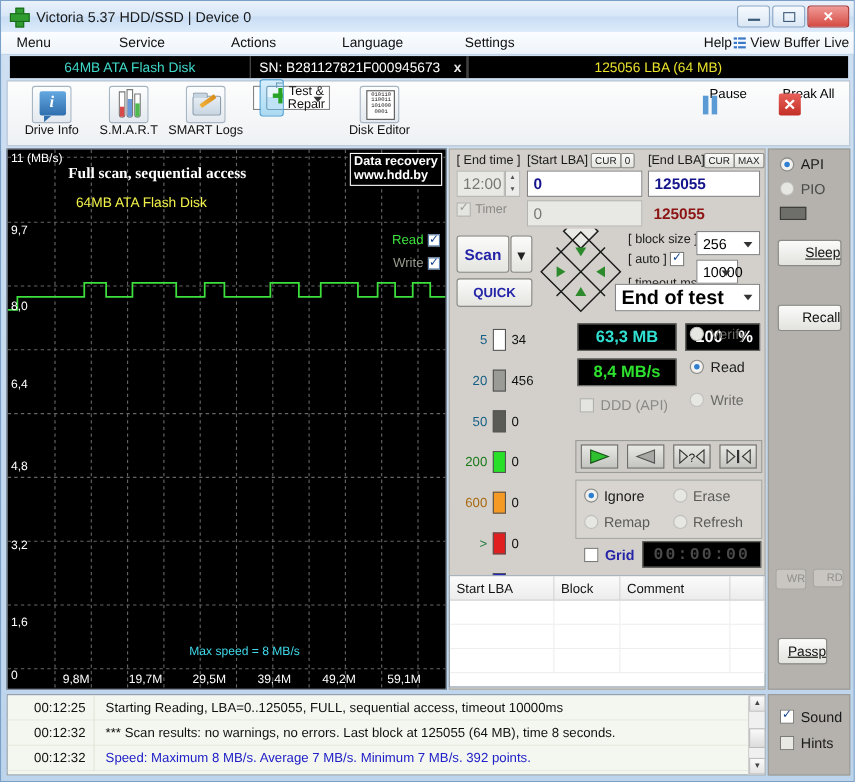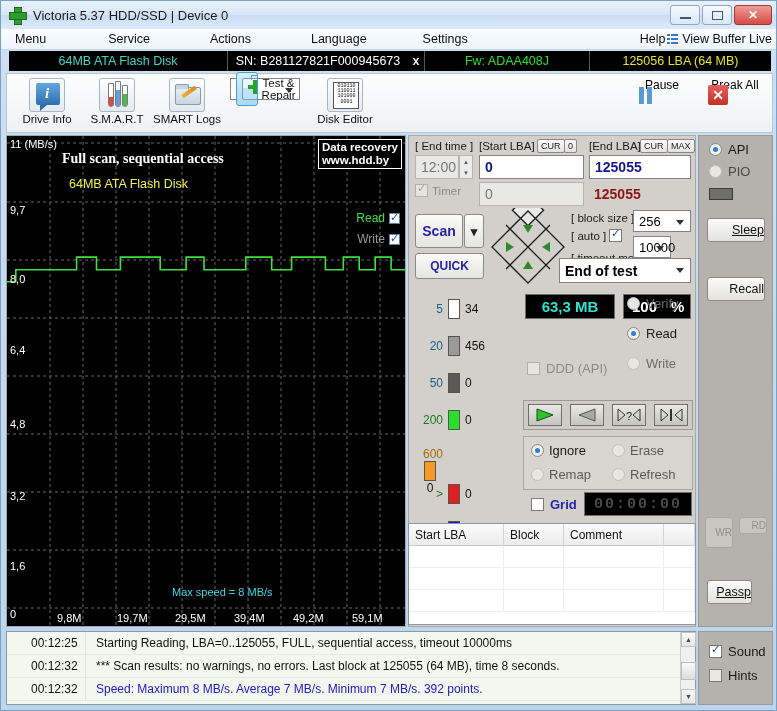--- a/index.html
+++ b/index.html
@@ -272,21 +272,20 @@
       <span class="mi" style="padding:0">View Buffer Live</span>
     </div>
   </div>
 
   <div class="devbar">
     <div class="dev-cell c-model" style="width:218px">64MB  ATA Flash Disk</div>
     <div class="dv-sep"></div>
     <div class="dev-cell c-sn" style="width:180px">SN: B281127821F000945673</div>
     <div class="dev-cell c-x" style="width:16px">x</div>
     <div class="dv-sep"></div>
-    <div class="dev-cell c-fw" style="width:164px">Fw: ADAA408J</div>
     <div class="dv-sep"></div>
     <div class="dev-cell c-lba" style="flex:1">125056 LBA (64 MB)</div>
   </div>
 
   <div class="toolbar">
     <div class="tb" style="left:5px">
       <div class="ic">
         <div class="ic-info">
             <div class="tail"></div>
           </div>
@@ -457,21 +456,21 @@
     </svg>
 
     <div class="lbl" style="position:absolute; left:162px; top:76px;">[ block size ]</div>
     <div class="lbl" style="position:absolute; left:162px; top:94px;">[ auto ]</div>
     <span class="cbx chk" style="position:absolute; left:200px; top:93px;"></span>
     <div class="sel" style="position:absolute; left:224px; top:74px; width:58px;">256</div>
 
     <div class="lbl" style="position:absolute; left:162px; top:116px;">[ timeout,ms ]</div>
     <div class="sel" style="position:absolute; left:224px; top:100px; width:38px;">10000</div>
 
-    <div class="sel" style="position:absolute; left:150px; top:122px; width:132px; height:25px; font-weight:bold; font-size:14px;">End of test</div>
+    <div class="sel" style="position:absolute; left:150px; top:122px; width:132px; height:25px; font-weight:bold; font-size:18px;">End of test</div>
 
     <div class="legend-row" style="left:8px; top:163px;">
       <span class="num">5</span>
       <span class="sw" style="background:#ffffff"></span>
       <span class="cnt">34</span>
     </div>
     <div class="legend-row" style="left:8px; top:200px;">
       <span class="num">20</span>
       <span class="sw" style="background:#9a9a96"></span>
       <span class="cnt">456</span>
@@ -479,41 +478,42 @@
     <div class="legend-row" style="left:8px; top:237px;">
       <span class="num">50</span>
       <span class="sw" style="background:#5a5a56"></span>
       <span class="cnt">0</span>
     </div>
     <div class="legend-row" style="left:8px; top:274px;">
       <span class="num" style="color:#1b7a1b">200</span>
       <span class="sw" style="background:#28e028"></span>
       <span class="cnt">0</span>
     </div>
-    <div class="legend-row" style="left:8px; top:311px;flex-direction:column;">
+    <div class="legend-row" style="left:8px; top:311px;">
       <span class="num" style="color:#a86a10">600</span>
       <span class="sw" style="background:#f59a24"></span>
       <span class="cnt">0</span>
     </div>
     <div class="legend-row" style="left:8px; top:348px;">
       <span class="num" style="color:#1b7a3a">&gt;</span>
       <span class="sw" style="background:#e02020"></span>
       <span class="cnt">0</span>
     </div>
     <div class="legend-row" style="left:8px; top:385px;">
       <span class="num" style="color:#1a4a7a">Err</span>
       <span class="sw" style="background:#1a1ad0; color:#fff; font-size:10px; text-align:center; line-height:18px; font-weight:bold;">X</span>
       <span class="cnt" style="color:#c04040">0</span>
     </div>
 
     <div class="lcd" style="position:absolute; left:116px; top:158px; width:90px; height:25px; color:#30e0d0; font-size:15px;">63,3 MB</div>
     <div class="lcd" style="position:absolute; left:214px; top:158px; width:68px; height:25px; color:#fff; font-size:15px; justify-content:flex-start; padding-left:8px;">
       <span>100</span>
       <span style="margin-left:14px;">%</span>
     </div>
+    <div class="lcd" style="position:absolute; left:116px; top:190px; width:90px; height:25px; color:#2ee02e; font-size:15px;">8,4 MB/s</div>
 
     <div style="position:absolute; left:118px; top:225px; display:flex; align-items:center; gap:6px;">
       <span class="cbx dis"></span>
       <span class="lbl" style="color:#8a8a86; font-size:13px;">DDD (API)</span>
     </div>
 
     <div style="position:absolute; left:218px; top:160px; display:flex; align-items:center; gap:6px;">
       <span class="radio dis"></span>
       <span class="lbl" style="font-size:13px; color:#6a6a66;">Verify</span>
     </div>
@@ -617,21 +617,21 @@
     </div>
     <div style="position:absolute; left:10px; top:52px; width:24px; height:12px; background:#6e6e6a; border:1px solid #3a3a36;"></div>
 
     <div class="rbtn" style="position:absolute; left:8px; top:82px; width:58px; height:24px;">
       <span class="und">Sleep</span>
     </div>
     <div class="rbtn" style="position:absolute; left:8px; top:141px; width:58px; height:24px;">
       <span>Recall</span>
     </div>
 
-    <div class="rbtn dis" style="position:absolute; left:6px; top:381px; width:28px; height:31px; font-size:10px;">
+    <div class="rbtn dis" style="position:absolute; left:6px; top:381px; width:28px; height:19px; font-size:10px;">
       <span>WR</span>
     </div>
     <div class="rbtn dis" style="position:absolute; left:40px; top:381px; width:28px; height:17px; font-size:10px;">
       <span>RD</span>
     </div>
 
     <div class="rbtn" style="position:absolute; left:8px; top:444px; width:45px; height:24px;">
       <span class="und">Passp</span>
     </div>
   </div>

